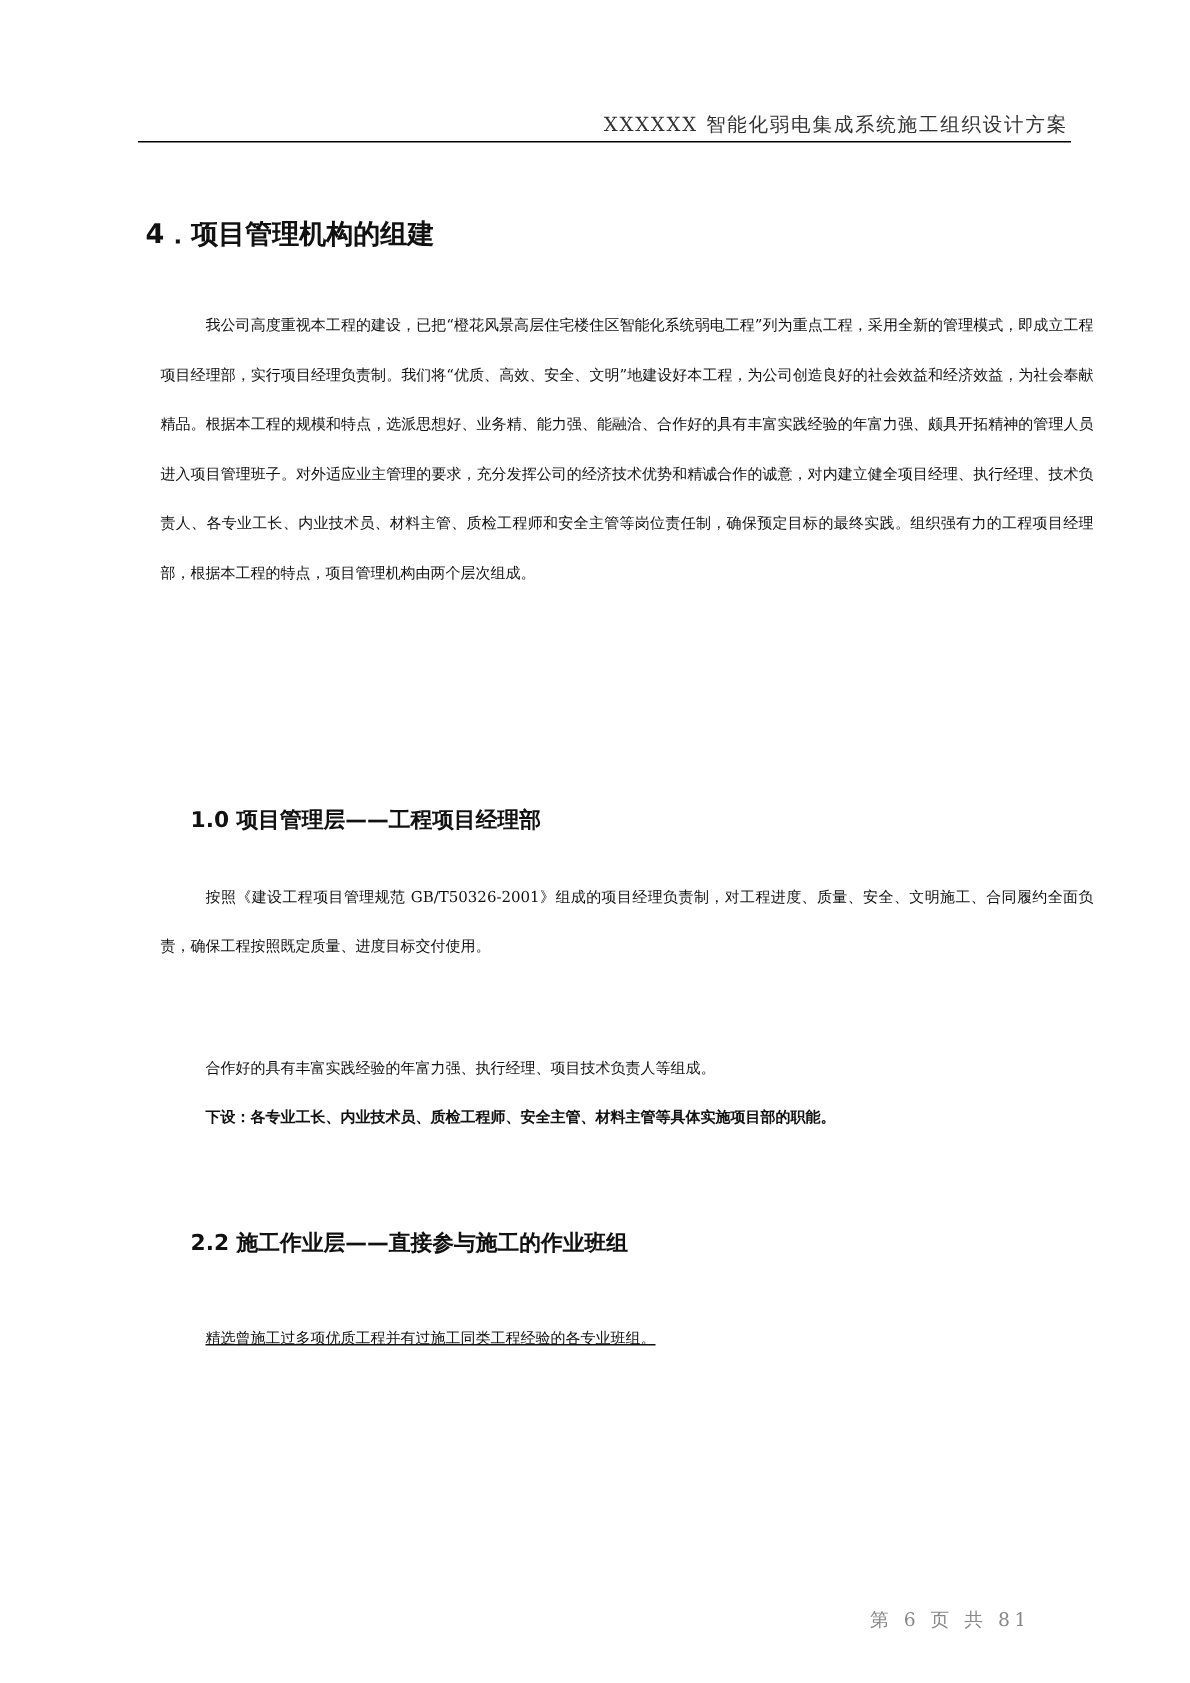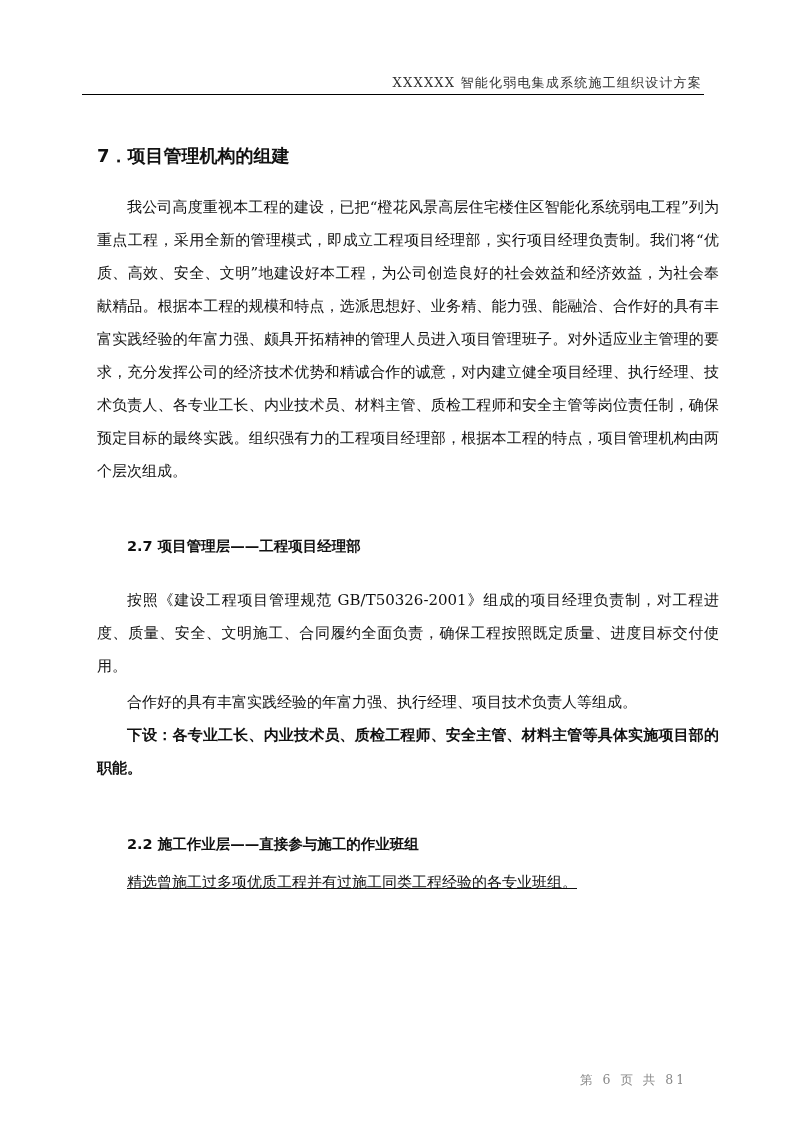--- a/index.html
+++ b/index.html
@@ -1,44 +1,44 @@
 <!DOCTYPE html>
 <html><head>
 <meta charset="utf-8">
 <style>
   html, body { margin: 0; padding: 0; background: #ffffff; }
   body { width: 793px; height: 1122px; position: relative; overflow: hidden;
          font-family: "DejaVu Serif", "Liberation Serif", serif; color: #111; }
-  .header { position: absolute; left: 82px; top: 72px; width: 622px; height: 22px;
+  .header { position: absolute; left: 92px; top: 72px; width: 622px; height: 22px;
             border-bottom: 1.5px solid #000; }
   .header-text { position: absolute; right: 2px; top: 2px; font-size: 13px;
                  letter-spacing: 1.2px; color: #333; white-space: nowrap; }
   .h1 { position: absolute; left: 97px; top: 144px; font-size: 18px; font-weight: bold;
         font-family: "DejaVu Sans", "Liberation Sans", sans-serif; white-space: nowrap; }
-  .para { position: absolute; left: 97px; width: 622px; font-size: 15px; line-height: 33px;
-          text-align: justify; text-indent: 30px; margin: 0; }
+  .para { position: absolute; left: 97px; width: 622px; font-size: 10px; line-height: 33px;
+          text-align: justify; text-indent: 30px; margin: 10px; }
   .h2 { position: absolute; left: 127px; font-size: 14.5px; font-weight: bold;
         font-family: "DejaVu Sans", "Liberation Sans", sans-serif; white-space: nowrap; }
   .footer { position: absolute; left: 580px; top: 1072px; width: 102px; overflow: hidden;
             font-size: 12.5px; color: #888; white-space: nowrap; letter-spacing: 3px; }
 </style>
 </head>
 <body>
 
 <div class="header">
   <span class="header-text">XXXXXX 智能化弱电集成系统施工组织设计方案</span>
 </div>
 
-<div class="h1">7．项目管理机构的组建</div>
+<div class="h1">4．项目管理机构的组建</div>
 
 <p class="para" style="top:191px;">我公司高度重视本工程的建设，已把“橙花风景高层住宅楼住区智能化系统弱电工程”列为重点工程，采用全新的管理模式，即成立工程项目经理部，实行项目经理负责制。我们将“优质、高效、安全、文明”地建设好本工程，为公司创造良好的社会效益和经济效益，为社会奉献精品。根据本工程的规模和特点，选派思想好、业务精、能力强、能融洽、合作好的具有丰富实践经验的年富力强、颇具开拓精神的管理人员进入项目管理班子。对外适应业主管理的要求，充分发挥公司的经济技术优势和精诚合作的诚意，对内建立健全项目经理、执行经理、技术负责人、各专业工长、内业技术员、材料主管、质检工程师和安全主管等岗位责任制，确保预定目标的最终实践。组织强有力的工程项目经理部，根据本工程的特点，项目管理机构由两个层次组成。</p>
 
-<div class="h2" style="top:537px;">2.7 项目管理层——工程项目经理部</div>
+<div class="h2" style="top:537px;">1.0 项目管理层——工程项目经理部</div>
 
-<p class="para" style="top:584px;">按照《建设工程项目管理规范 GB/T50326-2001》组成的项目经理负责制，对工程进度、质量、安全、文明施工、合同履约全面负责，确保工程按照既定质量、进度目标交付使用。</p>
+<p class="para" style="top:572px;">按照《建设工程项目管理规范 GB/T50326-2001》组成的项目经理负责制，对工程进度、质量、安全、文明施工、合同履约全面负责，确保工程按照既定质量、进度目标交付使用。</p>
 <p class="para" style="top:686px;">合作好的具有丰富实践经验的年富力强、执行经理、项目技术负责人等组成。</p>
 <p class="para" style="top:719px;font-weight:bold;">下设：各专业工长、内业技术员、质检工程师、安全主管、材料主管等具体实施项目部的职能。</p>
 
-<div class="h2" style="top:819px;margin-top:16px;">2.2  施工作业层——直接参与施工的作业班组</div>
+<div class="h2" style="top:819px;">2.2  施工作业层——直接参与施工的作业班组</div>
 
 <p class="para" style="top:866px;text-decoration:underline;">精选曾施工过多项优质工程并有过施工同类工程经验的各专业班组。</p>
 
 <div class="footer">第 6 页 共 81 页</div>
 
 </body></html>

